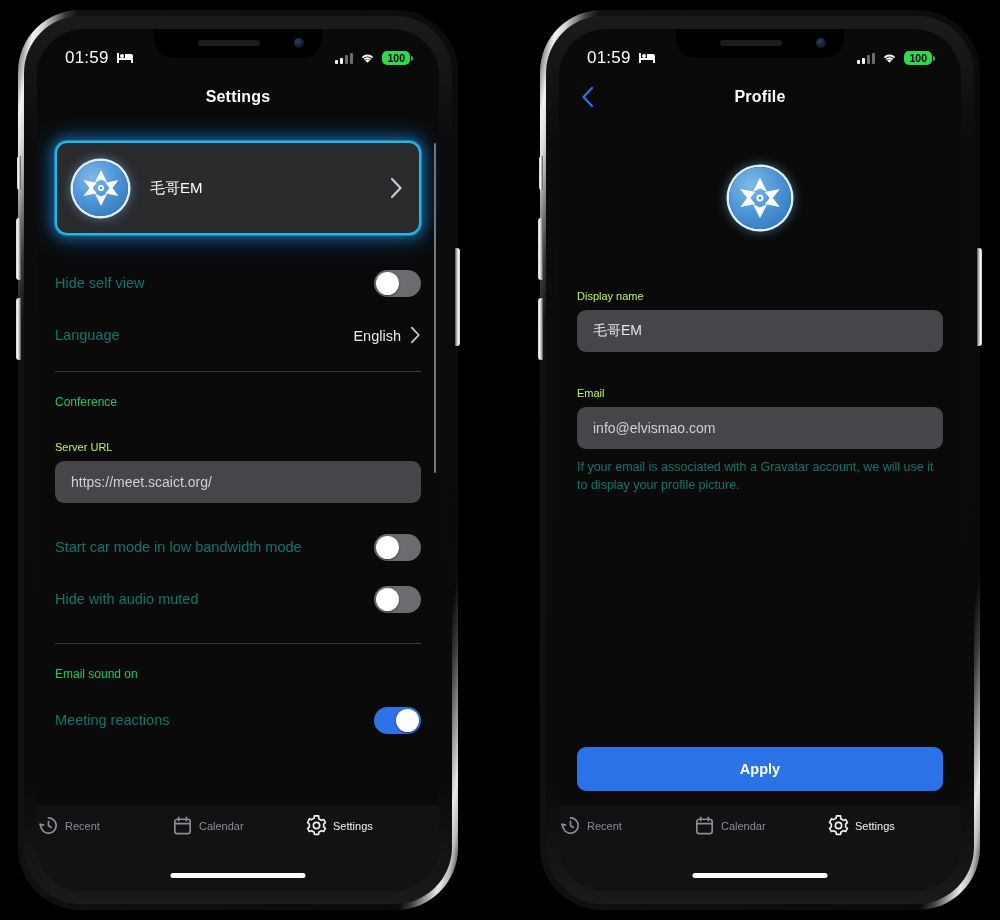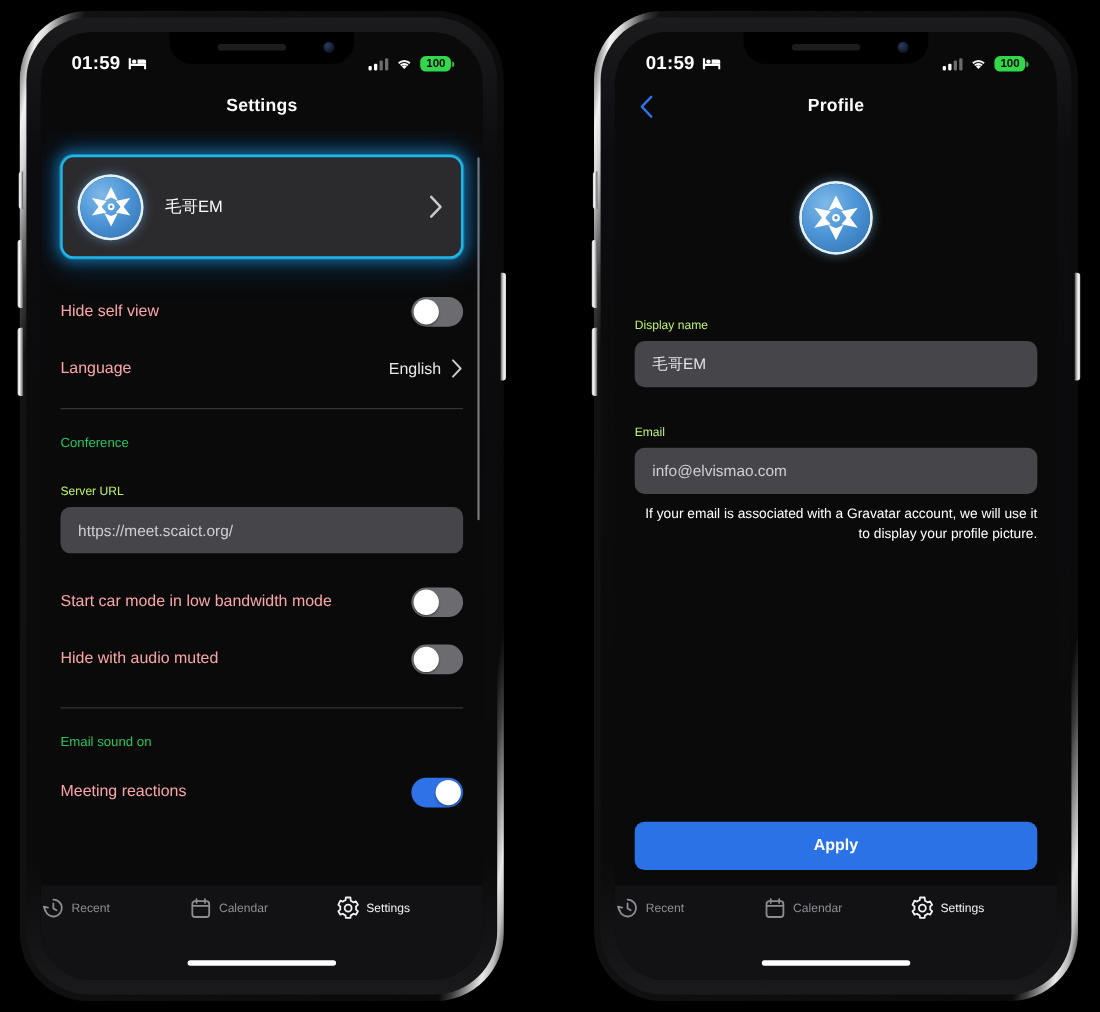--- a/index.html
+++ b/index.html
@@ -72,21 +72,21 @@
     background: radial-gradient(circle at 38% 34%, #2a3c63 0%, #141c2e 60%, #090b11 100%);
   }
 
   
   .statusbar {
     position: absolute; top: 0; left: 0; right: 0; height: 46px;
     display: flex; align-items: center; justify-content: space-between;
     padding: 12px 26px 0 28px;
     color: #fff; z-index: 20;
   }
-  .sb-left { display: flex; align-items: center; gap: 7px; font-size: 17px; font-weight: 700; letter-spacing: .2px; }
+  .sb-left { display: flex; align-items: center; gap: 7px; font-size: 17px; font-weight: 400; letter-spacing: .2px; }
   .sb-right { display: flex; align-items: center; gap: 6px; }
   .bed-icon { display: block; }
   .signal { display: flex; align-items: flex-end; gap: 2px; height: 11px; }
   .signal i { display: block; width: 3px; border-radius: 1px; background: #6c6c6e; }
   .signal i:nth-child(1) { height: 4px;  background: #fff; }
   .signal i:nth-child(2) { height: 6px;  background: #fff; }
   .signal i:nth-child(3) { height: 8.5px; }
   .signal i:nth-child(4) { height: 11px; }
   .batt {
     background: #32d74b; color: #0a0a0a;
@@ -139,43 +139,42 @@
     width: 62px; height: 62px;
   }
   .card-name { color: #fff; font-size: 15px; margin-left: 22px; flex: 1; }
   .chev-right { color: #c9c9cf; }
 
   
   .row {
     display: flex; align-items: center; justify-content: space-between;
     padding: 0 18px; height: 52px; cursor: pointer;
   }
-  .row .label { color: #fca5a5; font-size: 14.5px; }
+  .row .label { color: #0f766e; font-size: 14.5px; }
   .row .value { color: #e9e9ec; font-size: 14.5px; margin-right: 9px; }
   .row .right { display: flex; align-items: flex-end; }
 
   .section-head {
     color: #22c55e; font-size: 12px;
     padding: 0 18px; height: 40px; display: flex; align-items: center;
   }
   .field-label { color: #bef264; font-size: 11px; padding: 0 18px 8px; margin-top: 19px; }
   .divider { height: 1px; background: #3a3a3d; margin: 10px 18px; }
 
   .textfield {
     margin: 0 18px; height: 42px; border-radius: 9px;
     background: #46464a; display: flex; align-items: center;
     padding: 0 16px; cursor: text;
   }
   .textfield .txt { color: #e4e4e7; font-size: 14px; }
   .textfield .txt.placeholderish { color: #cfcfd4; }
 
   .helper {
-    color: #ffffff; font-size: 12.5px; line-height: 1.42;
+    color: #0f766e; font-size: 12.5px; line-height: 1.42;
     padding: 10px 18px 0;
-    text-align: right;
   }
 
   
   .toggle { width: 47px; height: 27px; border-radius: 14px; position: relative; flex: 0 0 auto; cursor: pointer; }
   .toggle.off { background: #6c6c70; }
   .toggle.on  { background: #2f71e6; }
   .toggle .knob {
     position: absolute; top: 2px; width: 23px; height: 23px; border-radius: 50%;
     background: #fff; box-shadow: 0 1px 2px rgba(0,0,0,.45);
   }

